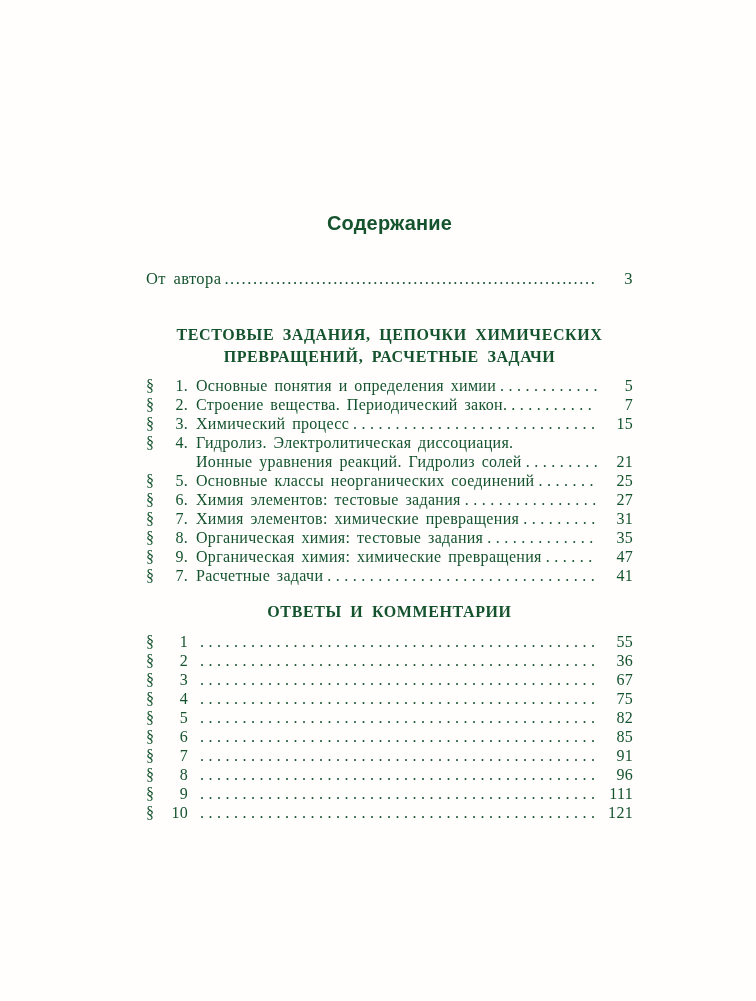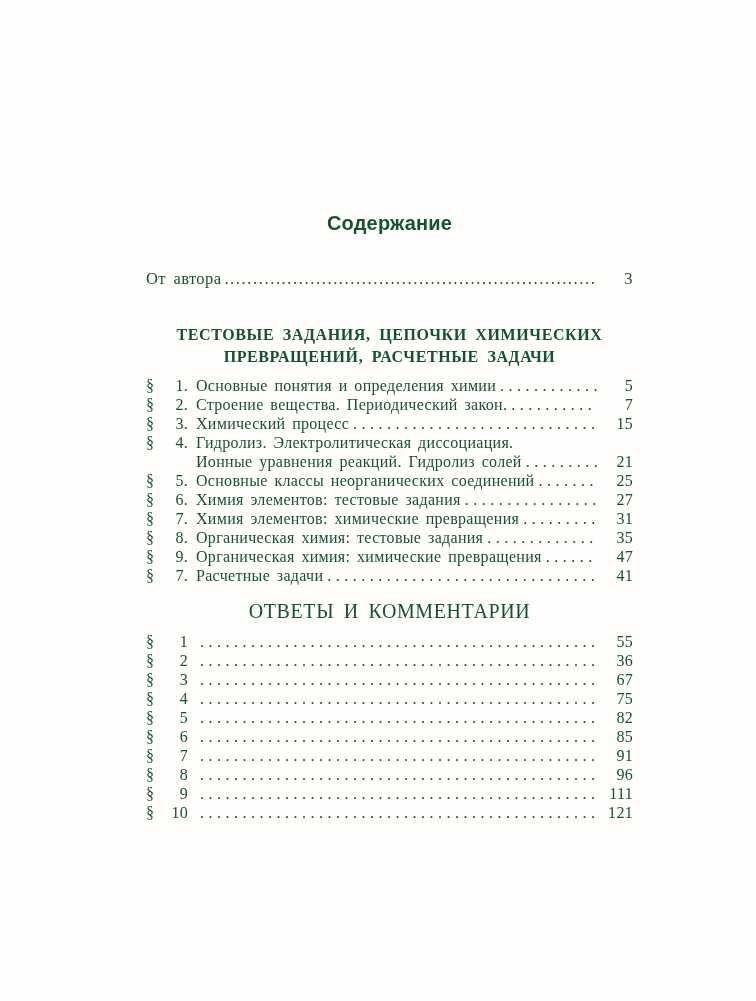--- a/index.html
+++ b/index.html
@@ -44,22 +44,22 @@
     margin-top: 35px;
     font-weight: bold;
     font-size: 16px;
     line-height: 22px;
     text-align: center;
     letter-spacing: 0.6px;
     word-spacing: 4px;
   }
   .part-heading-2 {
     margin-top: 16px;
-    font-weight: normal;
-    font-size: 20px;
+    font-weight: bold;
+    font-size: 16px;
     line-height: 21px;
     text-align: center;
     letter-spacing: 0.6px;
     word-spacing: 4px;
   }
   .toc {
     margin-top: 8px;
   }
   .toc-2 {
     margin-top: 10px;

